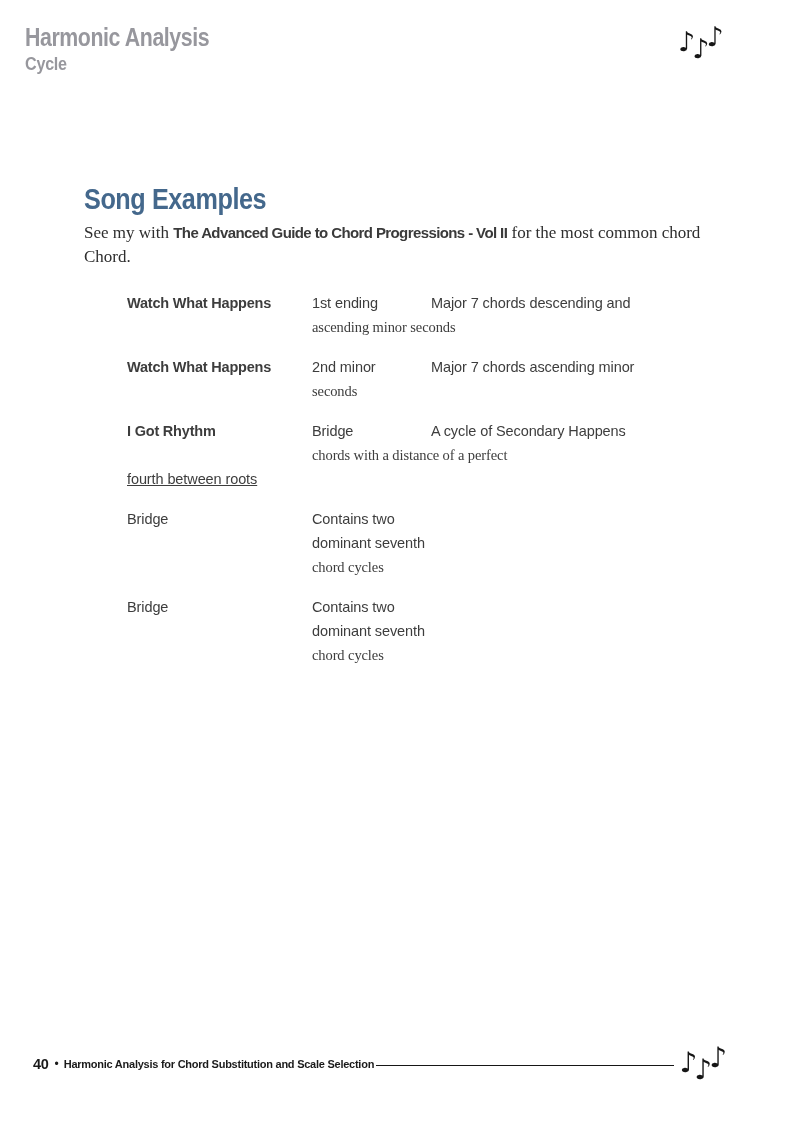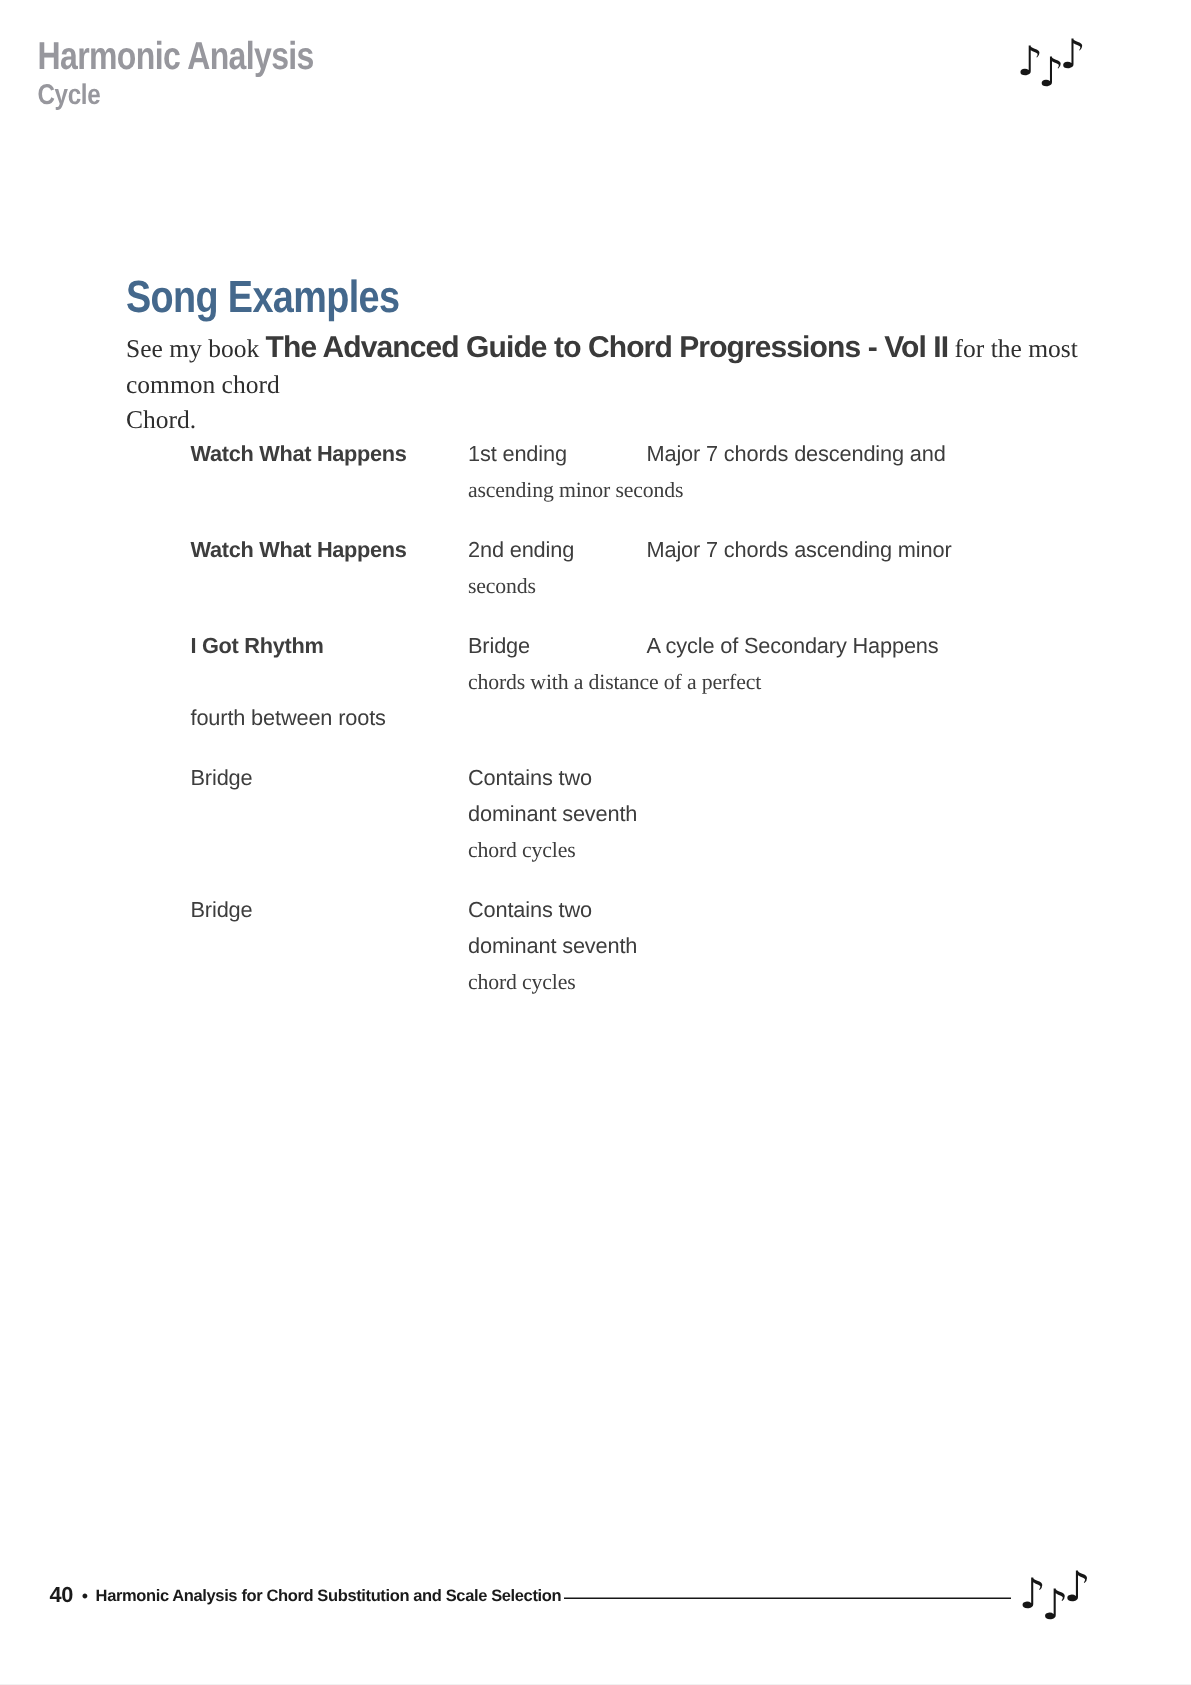--- a/index.html
+++ b/index.html
@@ -86,21 +86,21 @@
     top: 221px;
     width: 665px;
     font-family: "Liberation Serif", "DejaVu Serif", serif;
     font-size: 17px;
     line-height: 23.5px;
     color: #2e2e2e;
   }
   .intro .book-title {
     font-family: "Liberation Sans", sans-serif;
     font-weight: 700;
-    font-size: 20px;
+    font-size: 15px;
     letter-spacing: -0.6px;
     color: #3a3a3a;
   }
 
   
   .song-table {
     position: absolute;
     left: 127px;
     top: 291px;
     width: 565px;
@@ -109,21 +109,21 @@
     color: #3d3d3d;
     letter-spacing: -0.1px;
   }
   .song-row {
     display: grid;
     grid-template-columns: 185px 119px 261px;
     margin-bottom: 16px;
   }
   .song-cell { font-weight: 700; letter-spacing: -0.2px; }
   .cont-cell { grid-column: 2 / 4; font-family: Liberation Serif, serif; }
-  .leftcont-cell { grid-column: 1 / 4; }
+  .leftcont-cell { grid-column: 1 / 4; text-decoration: underline; }
 
   
   .doc-footer {
     position: absolute;
     left: 33px;
     right: 70px;
     top: 1050px;
     display: flex;
     align-items: center;
     color: #1a1a1a;
@@ -160,34 +160,34 @@
     <div class="doc-title">Harmonic Analysis</div>
     <div class="doc-subtitle">Cycle</div>
   </div>
 
   <div class="notes header-notes">
     <span class="n1">♪</span><span class="n2">♪</span><span class="n3">♪</span>
   </div>
 
   <h1 class="section-title">Song Examples</h1>
 
-  <p class="intro"><span>See my book </span><span class="book-title">The Advanced Guide to Chord Progressions - Vol II</span><span> for the most common chord</span><br><span>Chord.</span></p>
+  <p class="intro"><span>See my with </span><span class="book-title">The Advanced Guide to Chord Progressions - Vol II</span><span> for the most common chord</span><br><span>Chord.</span></p>
 
   <div class="song-table">
 
     <div class="song-row">
       <div class="song-cell">Watch What Happens</div>
       <div class="section-cell">1st ending</div>
       <div class="desc-cell">Major 7 chords descending and</div>
       <div class="cont-cell">ascending minor seconds</div>
     </div>
 
     <div class="song-row">
       <div class="song-cell">Watch What Happens</div>
-      <div class="section-cell">2nd ending</div>
+      <div class="section-cell">2nd minor</div>
       <div class="desc-cell">Major 7 chords ascending minor</div>
       <div class="cont-cell">seconds</div>
     </div>
 
     <div class="song-row">
       <div class="song-cell">I Got Rhythm</div>
       <div class="section-cell">Bridge</div>
       <div class="desc-cell">A cycle of Secondary Happens</div>
       <div class="cont-cell">chords with a distance of a perfect</div>
       <div class="leftcont-cell">fourth between roots</div>

